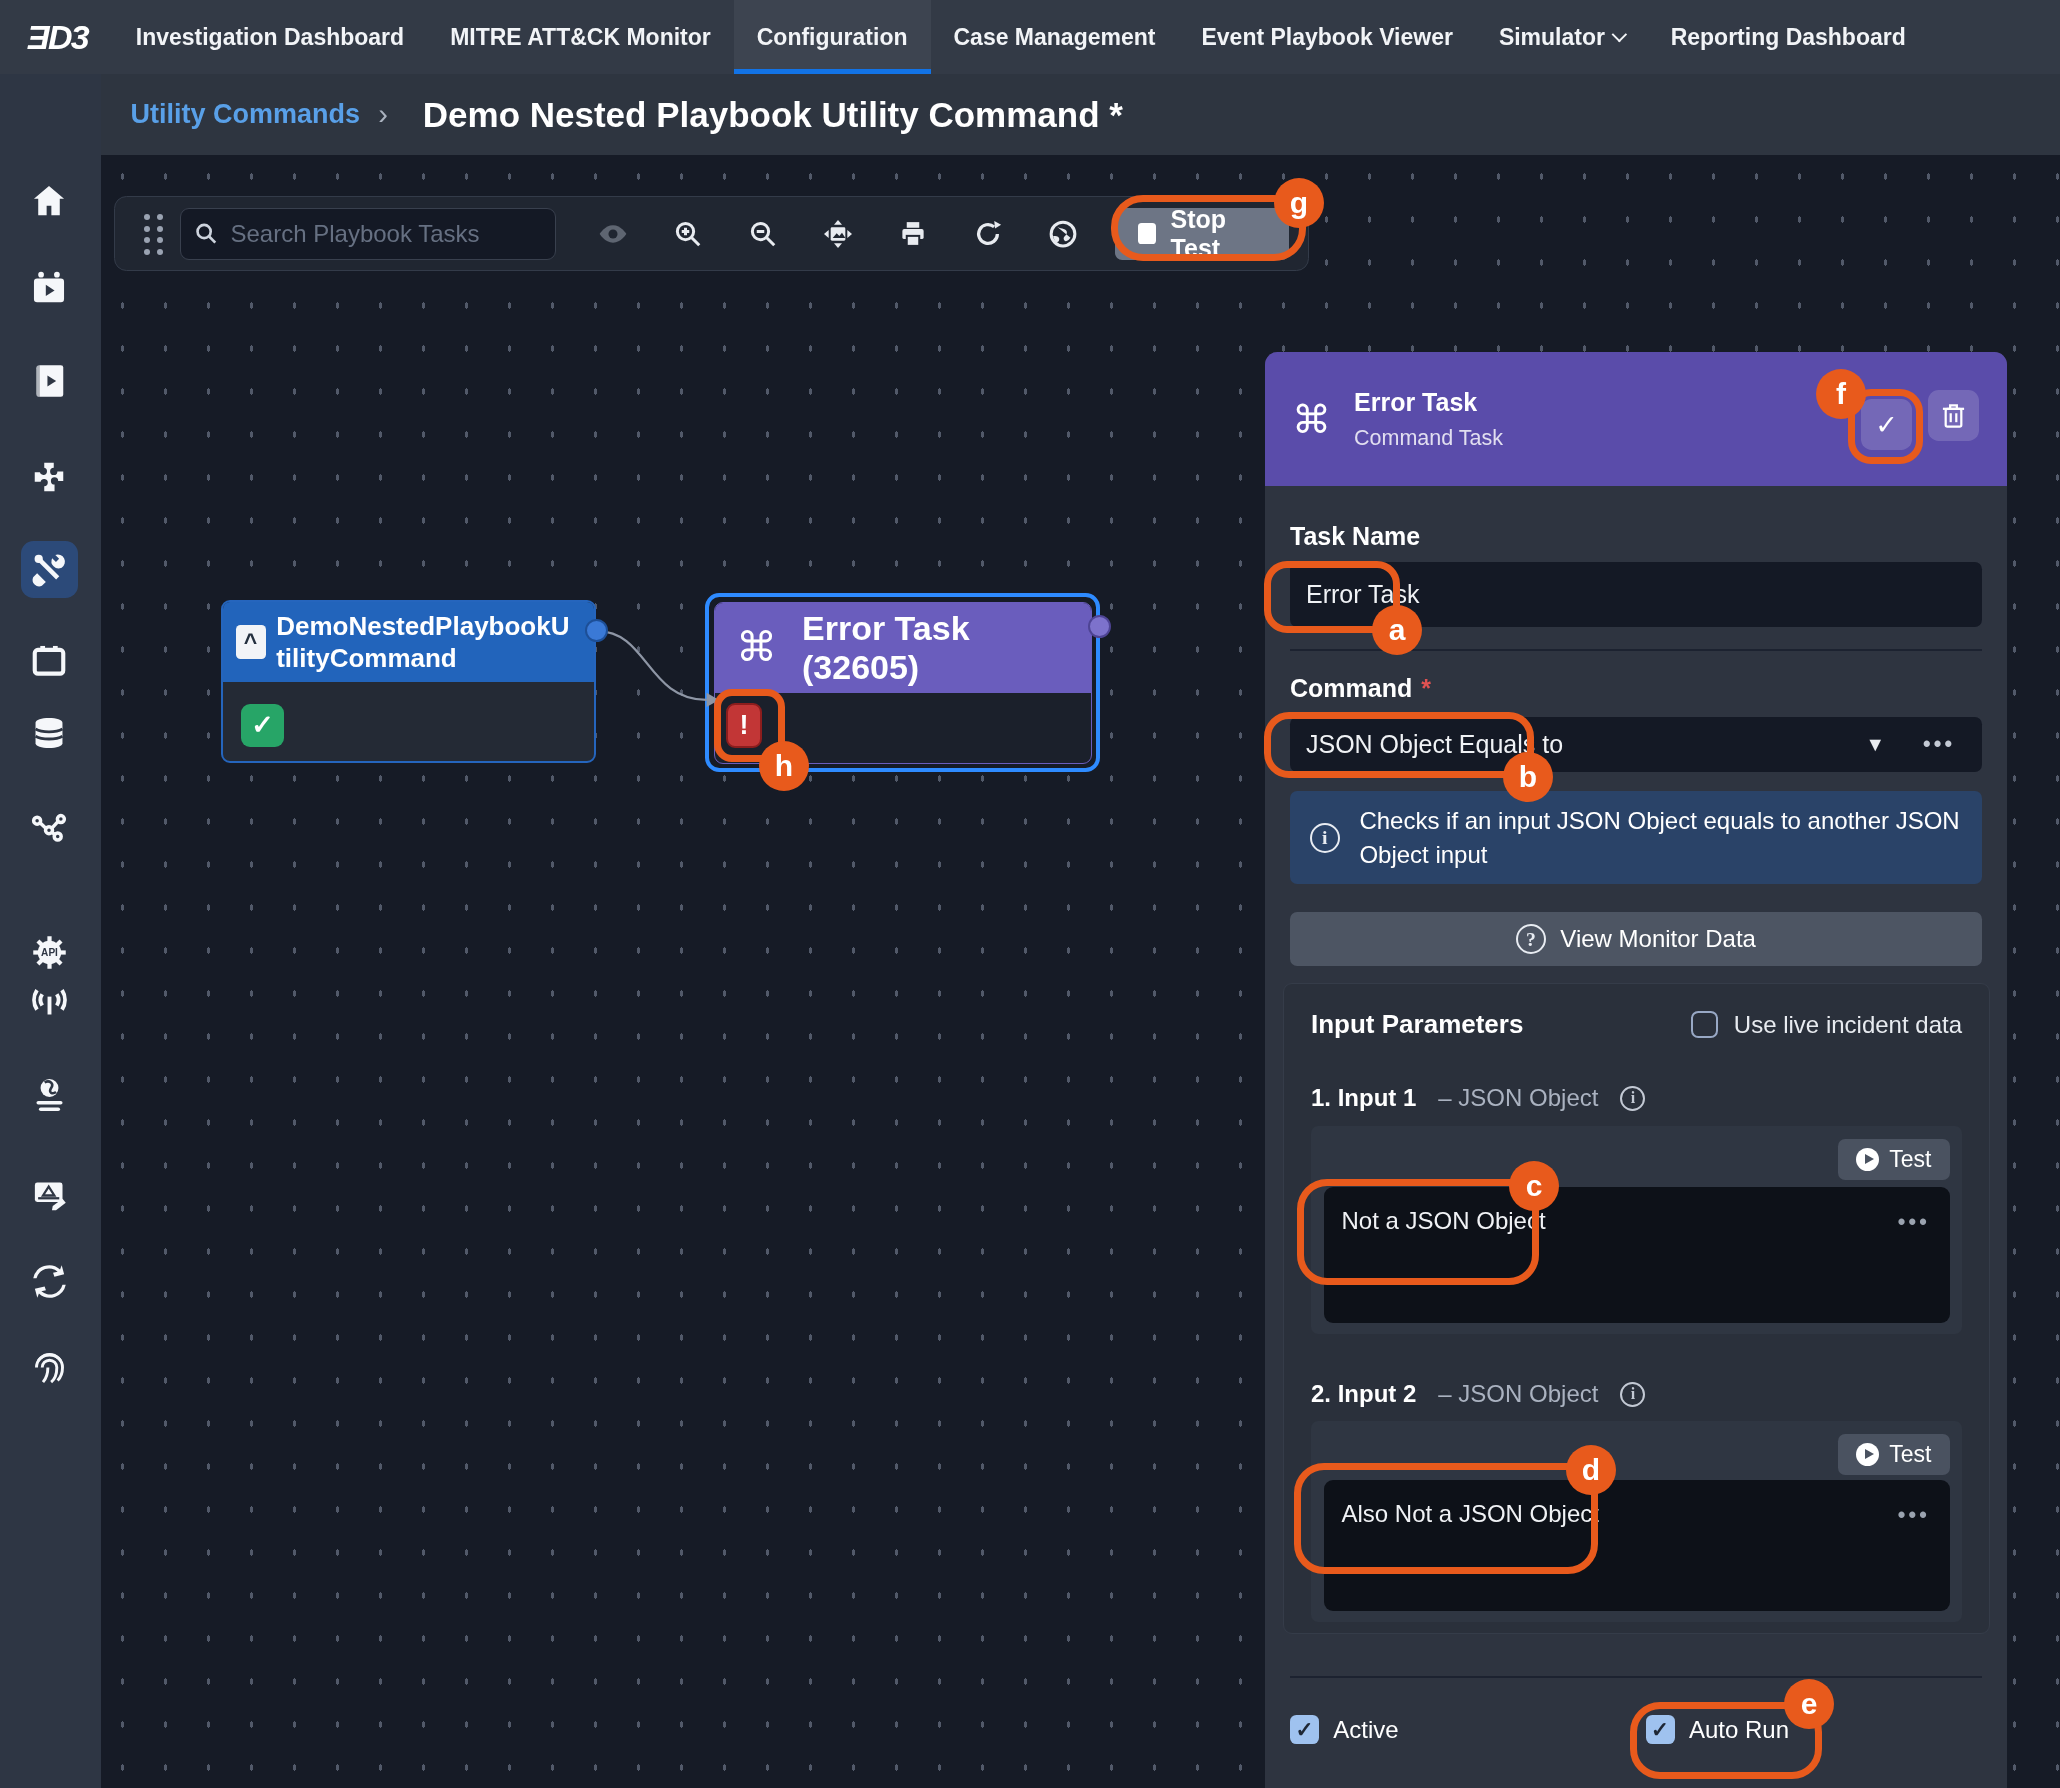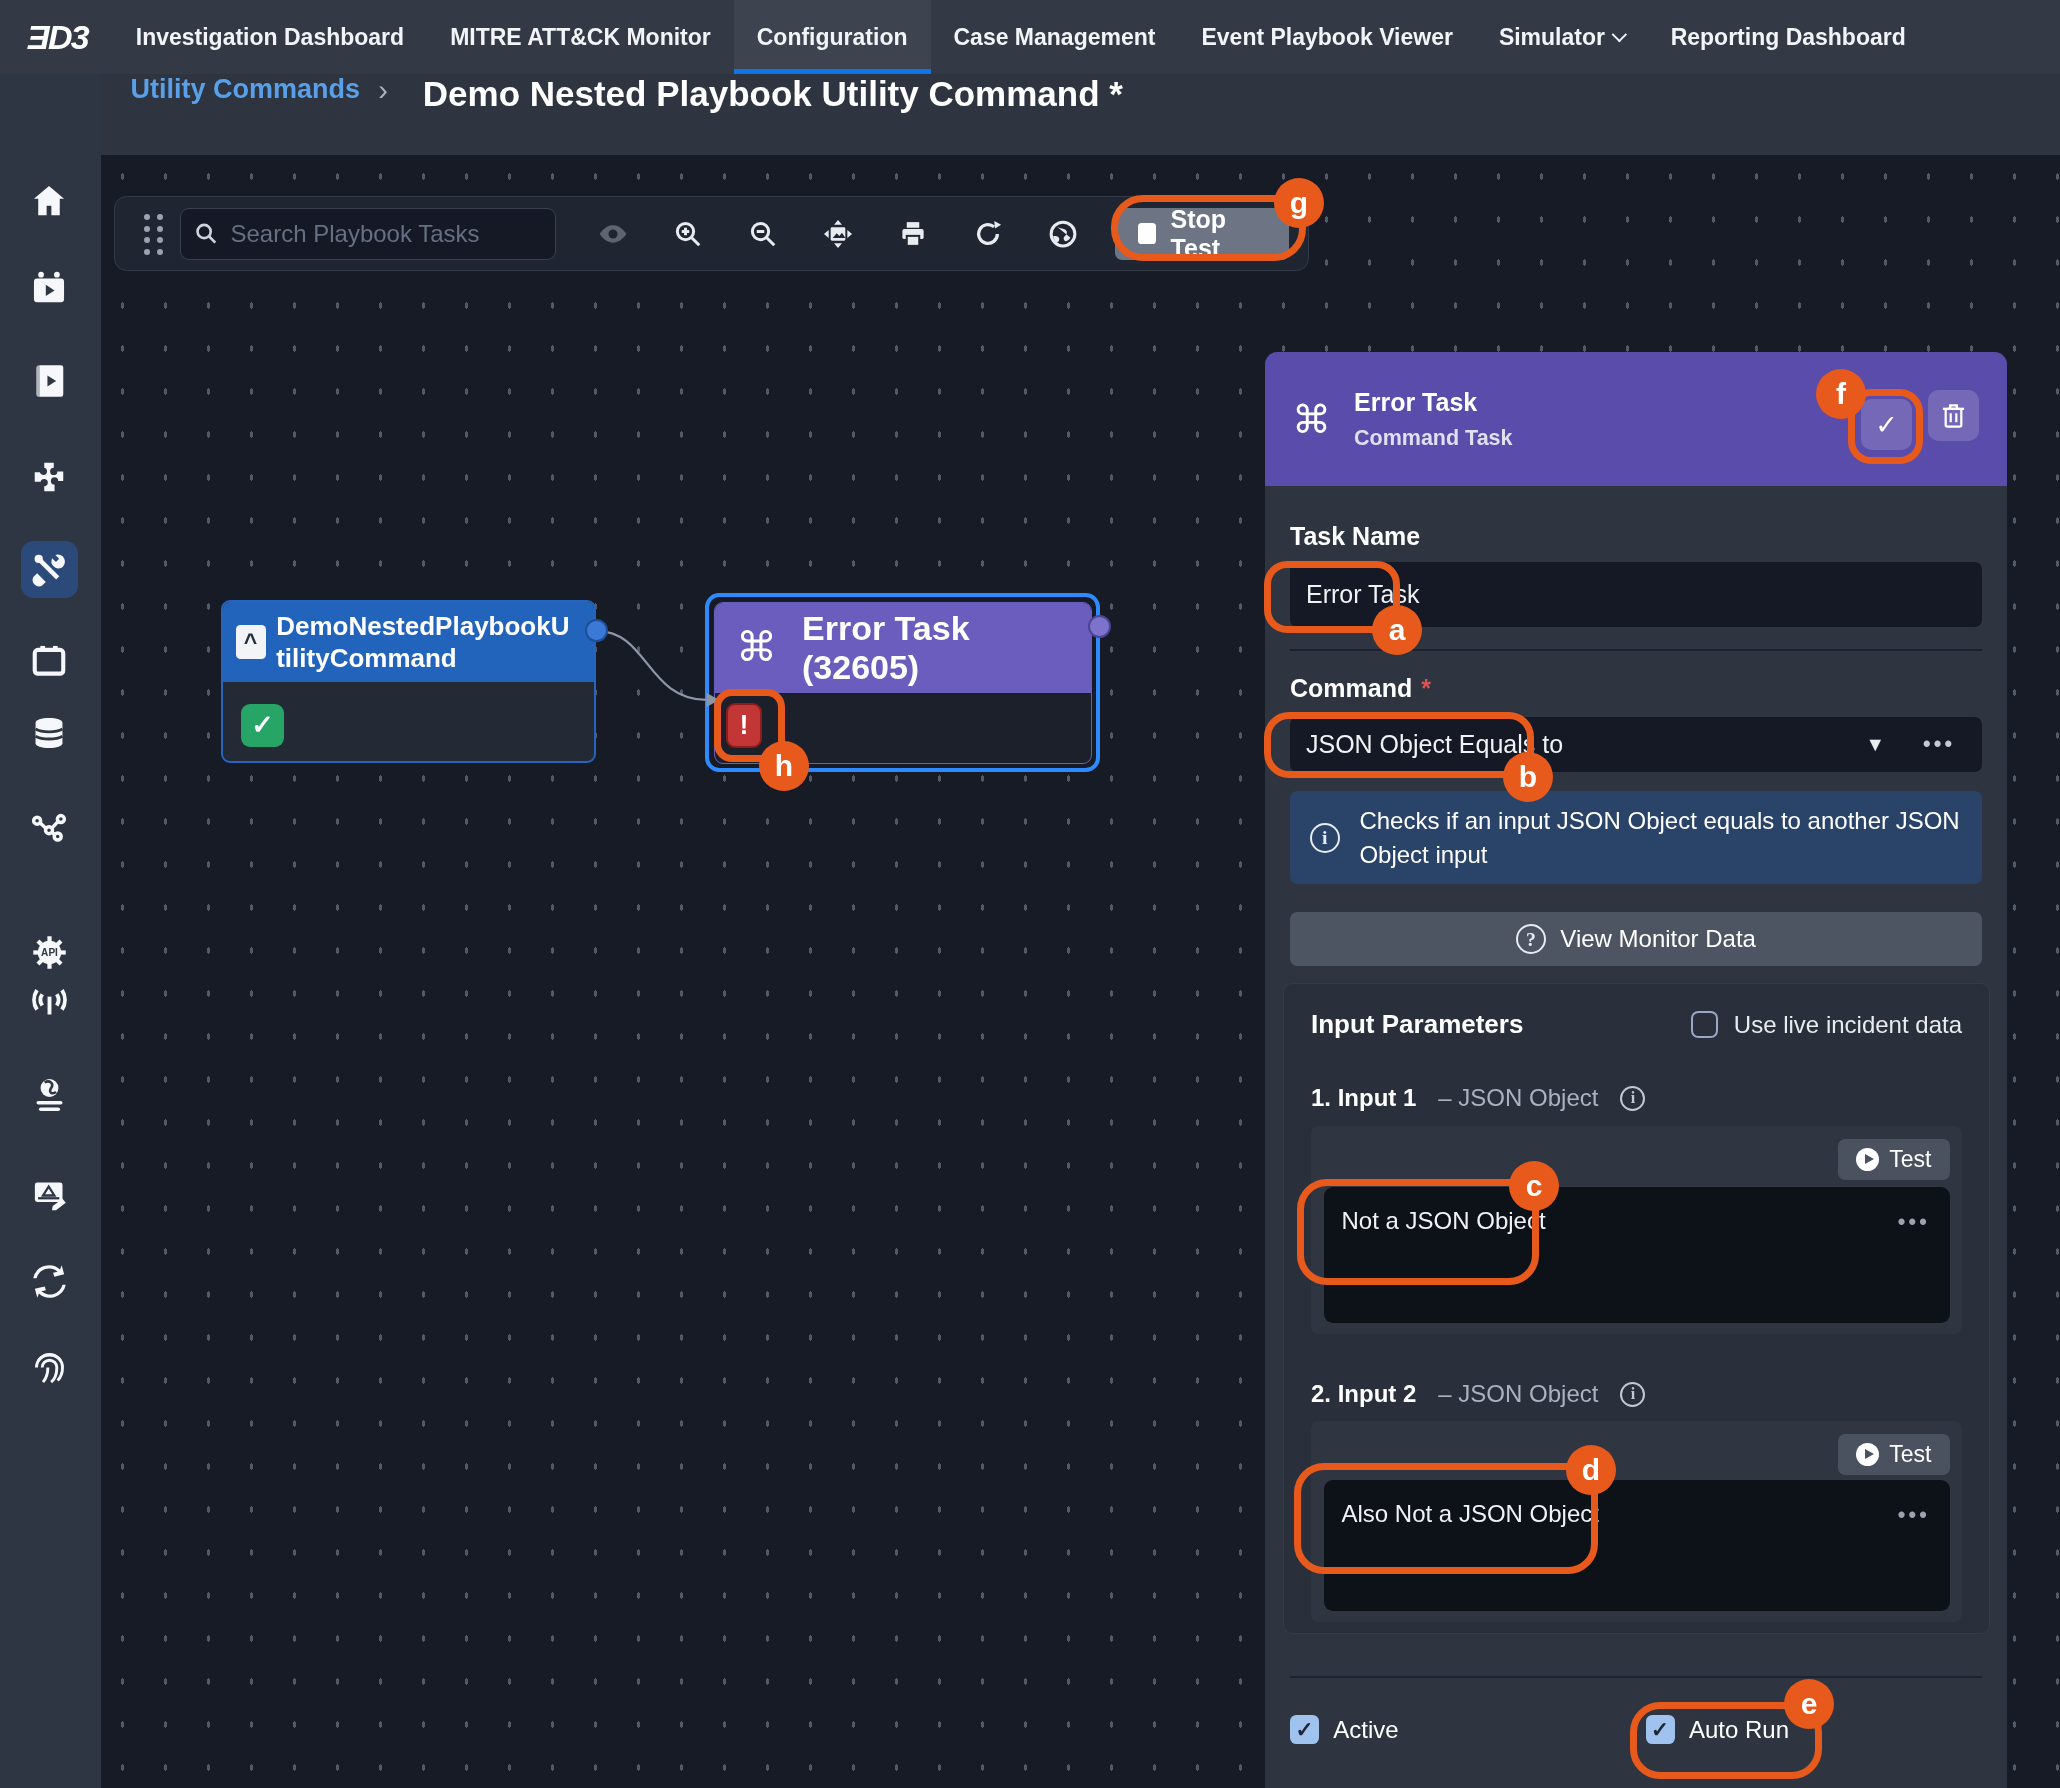--- a/index.html
+++ b/index.html
@@ -9,21 +9,21 @@
 
   
   .topnav{position:absolute;left:0;top:0;width:2061px;height:74px;background:#333a46;display:flex;align-items:stretch;z-index:30;}
   .logo{display:flex;align-items:center;padding:0 25px 0 27px;color:#fff;font-weight:800;font-style:italic;font-size:34px;letter-spacing:-1.8px;}
   .navitem{position:relative;display:flex;align-items:center;gap:9px;padding:0 23px;color:#f2f4f7;font-size:23px;font-weight:600;cursor:pointer;}
   .navitem.active{background:#3d4450;}
   .navitem.active::after{content:"";position:absolute;left:0;right:0;bottom:0;height:5.4px;background:#1273e6;}
   .chev{width:10.7px;height:10.7px;border-right:2.7px solid #f2f4f7;border-bottom:2.7px solid #f2f4f7;transform:rotate(45deg);margin-top:-5.4px;}
 
   
-  .crumbbar{position:absolute;left:101px;top:74px;width:1960px;height:81px;background:#2e3540;display:flex;padding-left:29.6px;z-index:20;}
+  .crumbbar{position:absolute;left:101px;top:74px;width:1960px;height:81px;background:#2e3540;display:flex;align-items:center;padding-left:29.6px;z-index:20;}
   .crumb-link{color:#59a0e8;font-size:27px;font-weight:700;cursor:pointer;}
   .crumb-sep{color:#aab2bf;font-size:29px;margin:0 18px;}
   .crumb-title{color:#fff;font-size:35px;font-weight:700;margin-left:17px;}
 
   
   .sidebar{position:absolute;left:0;top:74px;width:101px;height:1714px;background:#2e3644;z-index:25;}
   .sbtn{position:absolute;left:20.6px;width:57px;height:57px;display:flex;align-items:center;justify-content:center;border-radius:12.5px;cursor:pointer;}
   .sbtn.active{background:#2c4a79;}
   .sbtn svg{display:block;}
 
@@ -56,21 +56,21 @@
   .node2 .nhead{height:90px;background:#6a5dbd;display:flex;align-items:center;padding:0 21.5px;gap:25px;}
   .n2glyph{color:#fff;font-size:41px;line-height:1;}
   .n2title{color:#fff;font-size:34px;font-weight:600;}
   .erricon{position:absolute;width:36px;height:45px;background:#c23636;border:2.7px solid #8c1d1d;border-radius:9px;color:#fff;font-weight:800;font-size:27px;display:flex;align-items:center;justify-content:center;}
 
   
   .panel{position:absolute;left:1265px;top:352px;width:742px;height:1437px;background:#2e3440;border-radius:12.5px 12.5px 0 0;z-index:10;}
   .phead{position:absolute;left:0;top:0;width:742px;height:134px;background:#5a4caa;border-radius:12.5px 12.5px 0 0;display:flex;align-items:center;padding:0 27px;gap:23px;}
   .phglyph{color:#fff;font-size:39px;line-height:1;}
   .phtitle{color:#fff;font-size:25px;font-weight:700;}
-  .phsub{color:rgba(255,255,255,.82);font-size:21.5px;margin-top:9px;font-weight:bold;}
+  .phsub{color:rgba(255,255,255,.82);font-size:21.5px;margin-top:9px;}
   .hbtn{position:absolute;width:51px;height:51px;background:rgba(255,255,255,.16);border-radius:10.7px;display:flex;align-items:center;justify-content:center;color:#fff;font-size:27px;cursor:pointer;}
   .plabel{color:#fff;font-size:25px;font-weight:700;}
   .req{color:#e05252;margin-left:9px;font-weight:700;}
   .pinput{position:absolute;background:#141925;border-radius:7.2px;color:#f0f2f5;font-size:25px;display:flex;align-items:center;padding:0 16px;}
   .pdivider{position:absolute;height:1.8px;background:#1c2230;}
   .infobox{position:absolute;left:25px;top:439px;width:692px;height:93px;background:#2a4368;border-radius:7.2px;display:flex;align-items:center;gap:19.7px;padding:0 19.7px;color:#fff;font-size:24px;line-height:1.4;}
   .circ-i{flex:none;width:30px;height:30px;border:2.2px solid #e8ecf2;border-radius:50%;color:#e8ecf2;font-size:19.7px;font-weight:700;display:flex;align-items:center;justify-content:center;font-family:"Liberation Serif",serif;}
   .vsd{position:absolute;left:25px;top:560px;width:692px;height:54px;background:#4d5563;border-radius:7.2px;display:flex;align-items:center;justify-content:center;gap:14.3px;color:#fff;font-size:24px;cursor:pointer;}
   .params{position:absolute;left:18px;top:631px;width:707px;height:651px;background:#2a303b;border:0.9px solid #353c49;border-radius:9px;}
   .iprow{position:absolute;left:27px;top:25px;right:27px;display:flex;align-items:center;}

